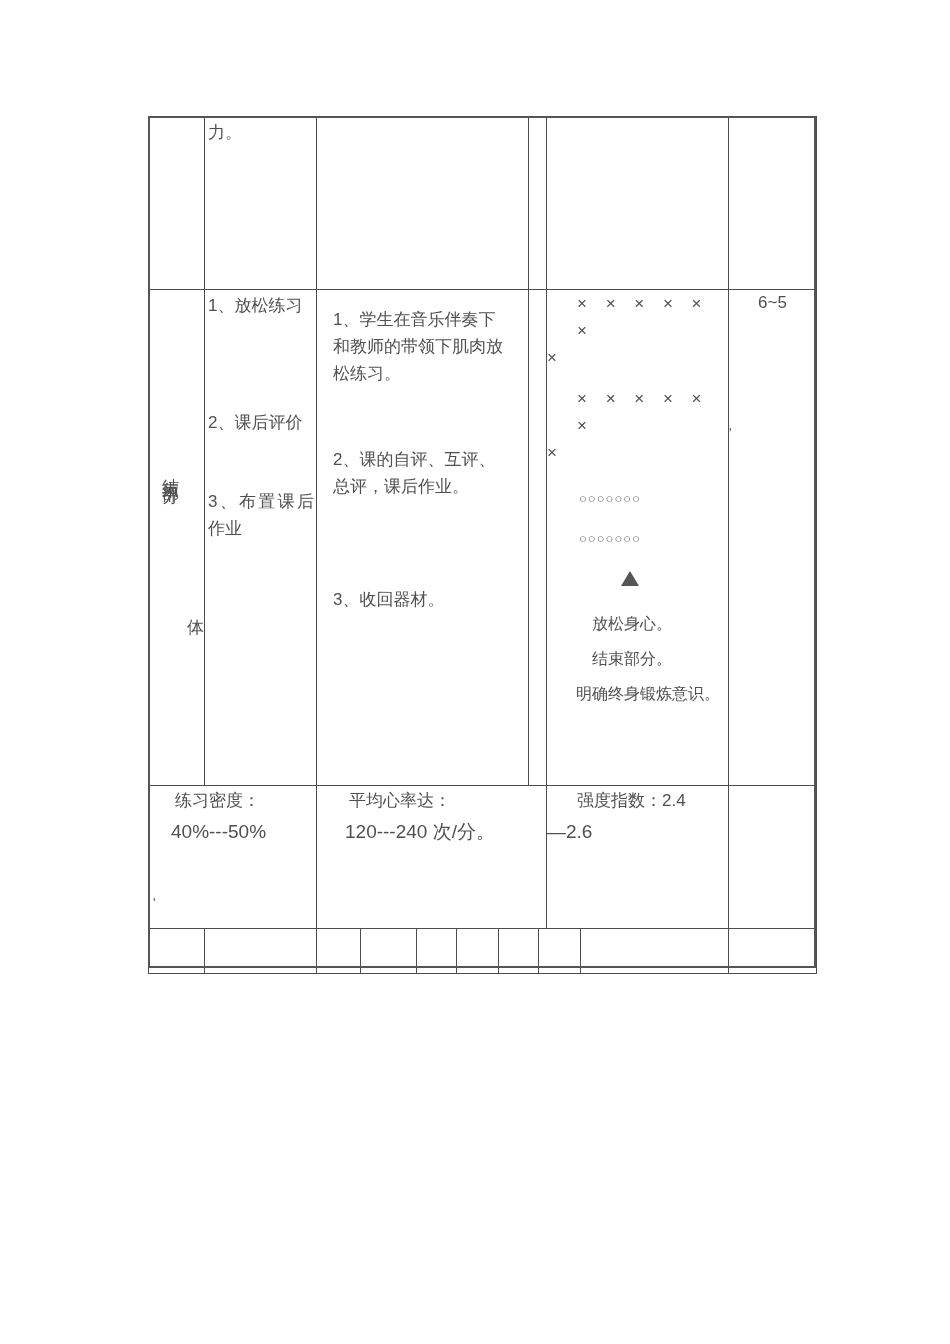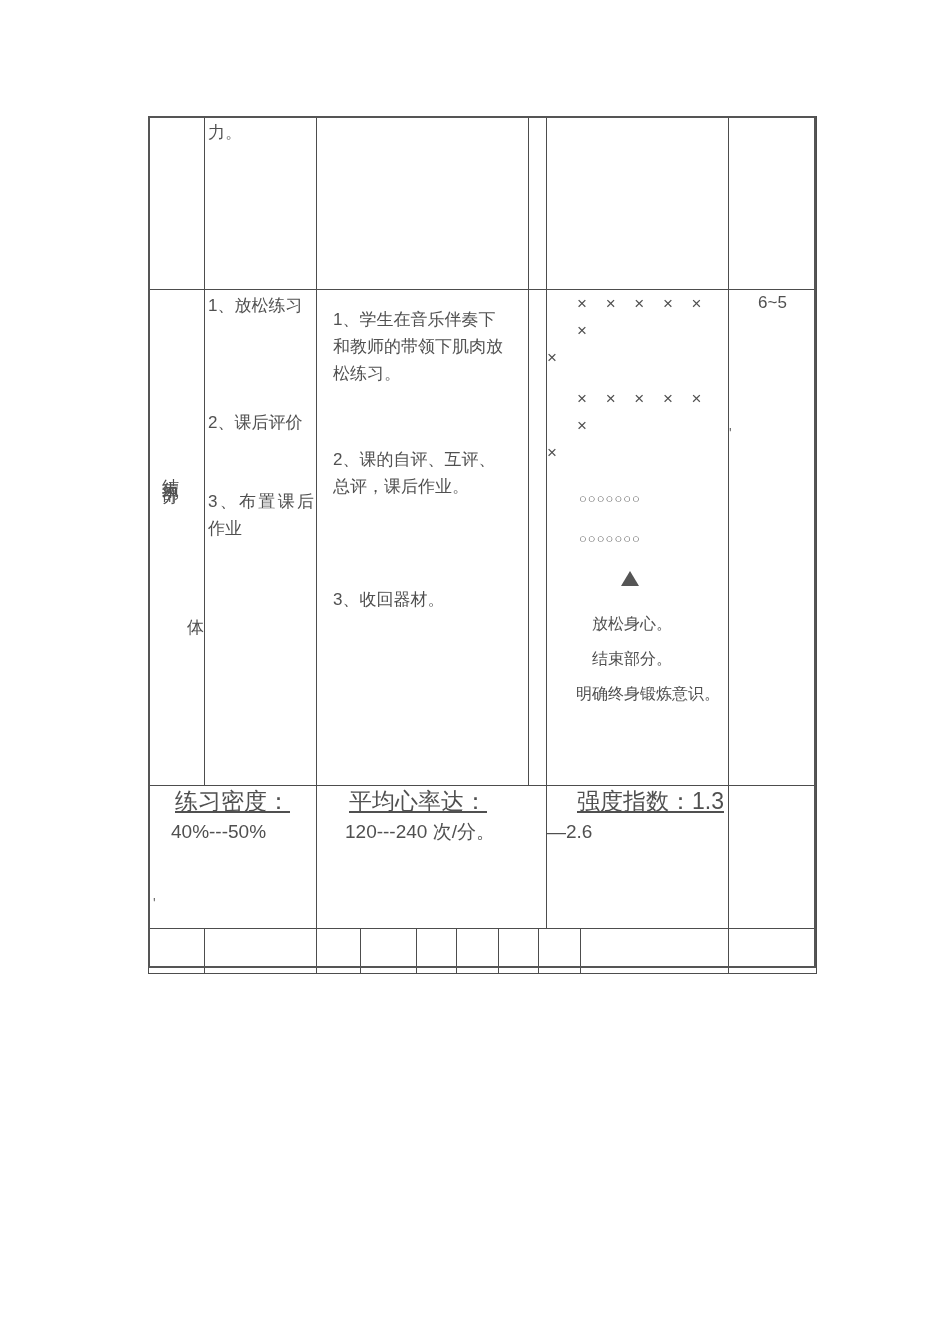--- a/index.html
+++ b/index.html
@@ -123,23 +123,22 @@
   .gap-20{height:20px;}
 
   .time-cell{
     text-align:center;
     font-size:19px;
     padding-top:112px;
   }
 
   .summary-cell{padding:4px 2px 2px 2px;}
   .summary-cell .l1{
-    font-size:23px;line-height:30px;
+    font-size:17px;line-height:30px;
     padding-left:26px;
-    text-decoration:underline;
   }
   .summary-cell .l2{
     font-size:19px;line-height:32px;
     padding-left:22px;
   }
   .summary-cell.mid .l1{padding-left:32px;}
   .summary-cell.mid .l2{padding-left:28px;}
   .summary-cell.int .l1{padding-left:30px;}
   .summary-cell.int .l2{padding-left:0px;}
 
@@ -234,21 +233,21 @@
     <tr>
       <td class="summary-cell" colspan="2" style="height:142px;">
         <div class="l1">练习密度：</div>
         <div class="l2">40%---50%</div>
       </td>
       <td class="summary-cell mid" colspan="2">
         <div class="l1">平均心率达：</div>
         <div class="l2">120---240 次/分。</div>
       </td>
       <td class="summary-cell int">
-        <div class="l1">强度指数：1.3</div>
+        <div class="l1">强度指数：2.4</div>
         <div class="l2">—2.6</div>
       </td>
       <td></td>
     </tr>
   </tbody>
     </table>
 
   <table class="lesson" style="top:928px;">
     <colgroup>
       <col style="width:56px">

